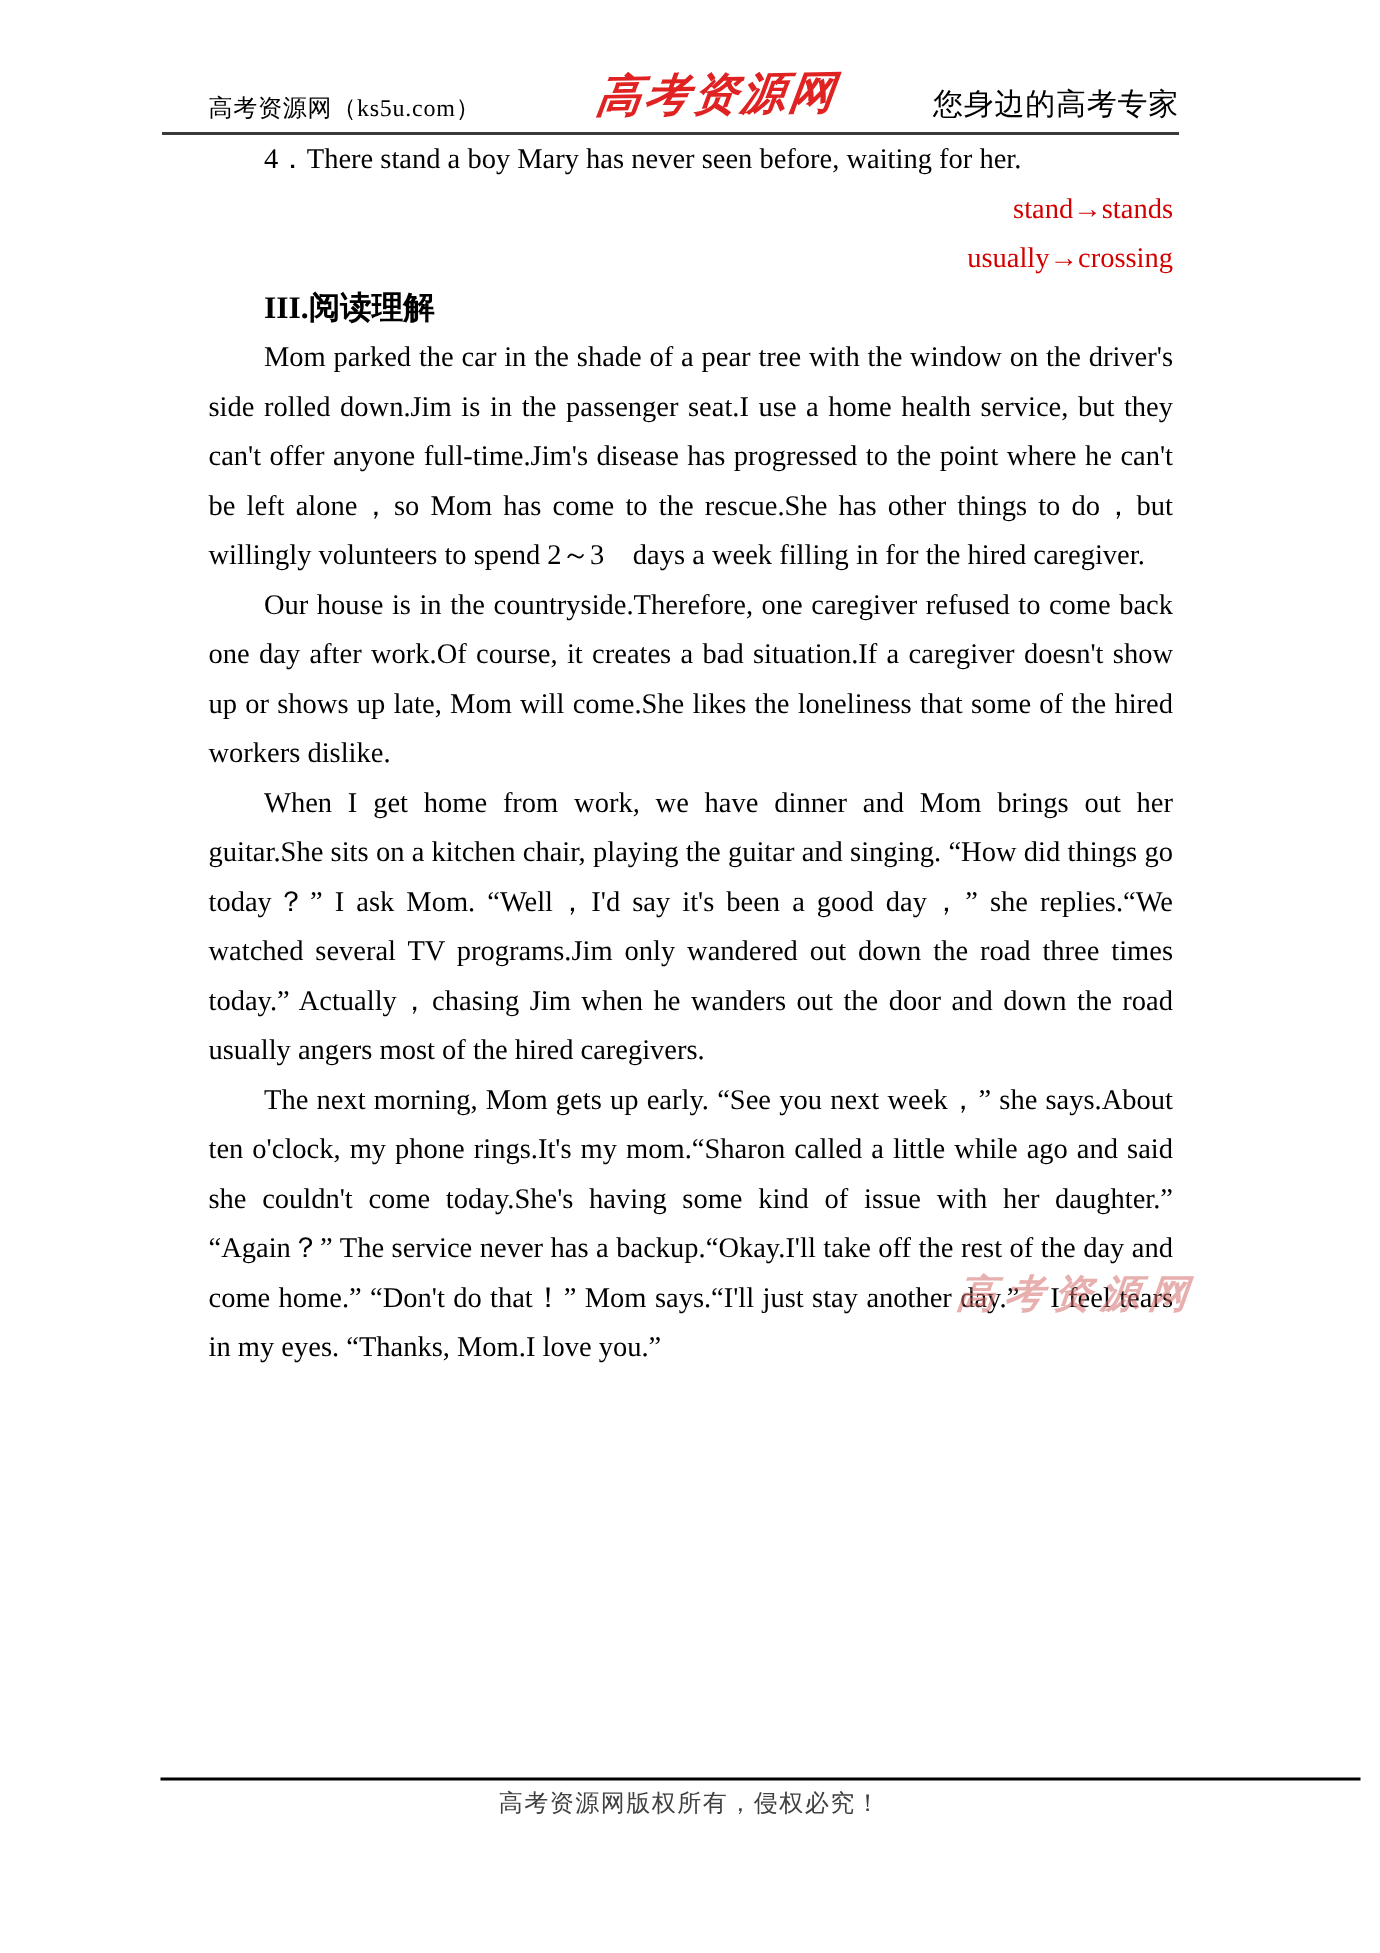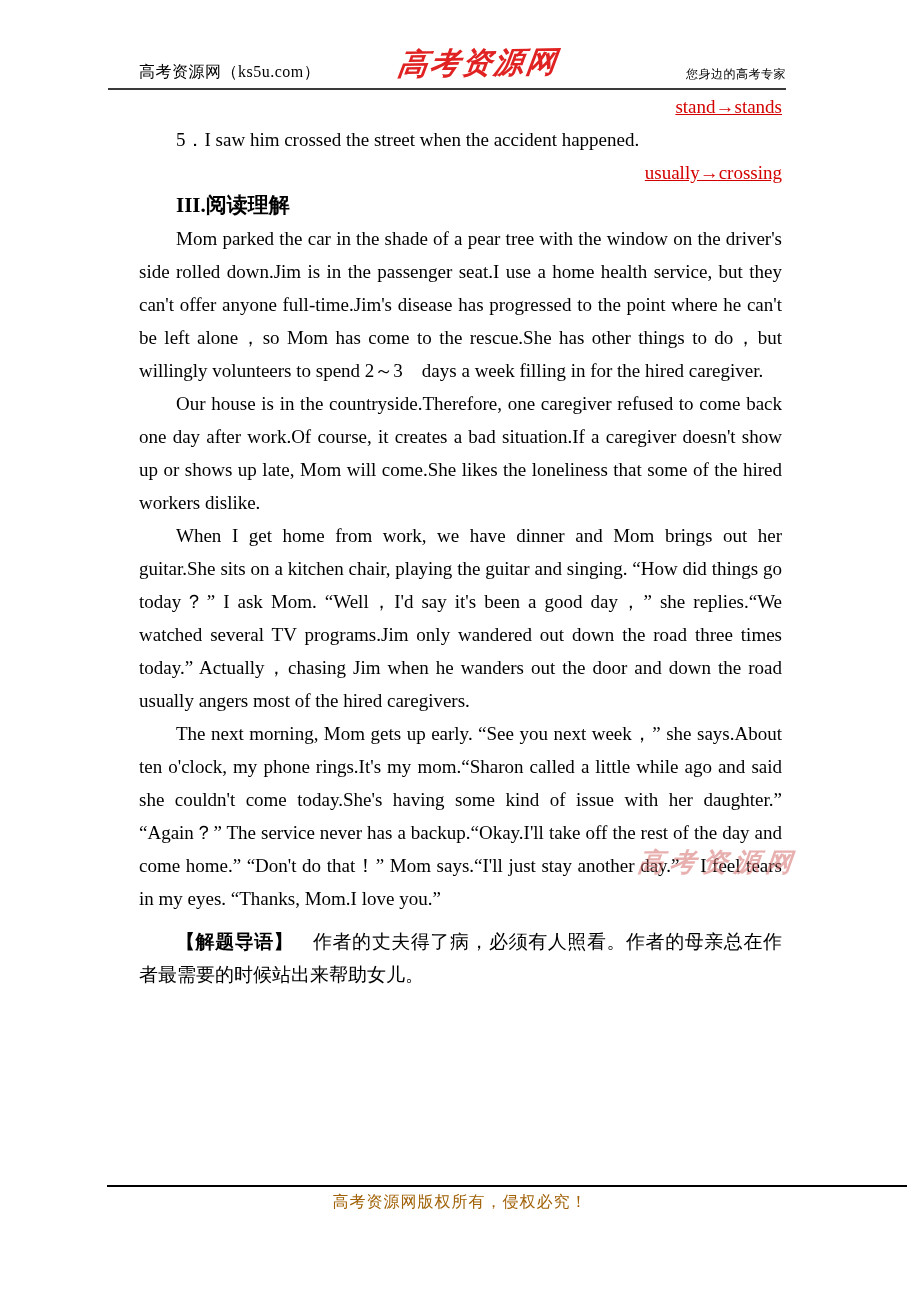--- a/index.html
+++ b/index.html
@@ -25,37 +25,36 @@
   }
   .h-logo {
     position: absolute; left: 290px; bottom: 4px;
     color: #e02222; font-size: 30px; font-weight: bold;
     font-style: italic; letter-spacing: 2px;
     transform: skewX(-8deg) rotate(-1deg);
     display: inline-block; white-space: nowrap;
   }
   .h-right {
     position: absolute; right: 0; bottom: 5px;
-    font-size: 12px; letter-spacing: 0.5px;
+    font-size: 20px; letter-spacing: 0.5px;
   }
 
   
   .content {
     position: absolute; left: 139px; top: 90px;
     width: 643px;
     font-size: 19px; line-height: 33px;
   }
   .content p { margin: 0; }
   .item { text-indent: 37px; }
   .item-4 { margin-top: 14px; }
   .item-5 { margin-top: 0; }
   .answer-line { text-align: right; margin-top: 6px; }
   .answer {
     color: #d40000;
-    text-decoration: underline;
   }
   .heading {
     margin: 2px 0 0 0;
     text-indent: 37px;
     font-size: 21px; font-weight: 700; line-height: 33px;
   }
   .para {
     text-align: justify;
     text-indent: 37px;
   }
@@ -75,52 +74,51 @@
 
   
   .footer-line {
     position: absolute; left: 107px; top: 1185px;
     width: 800px; height: 0;
     border-top: 2px solid #000;
   }
   .footer-text {
     position: absolute; left: 0; top: 1192px;
     width: 920px; text-align: center;
-    color: #a16207; font-size: 16px; letter-spacing: 1px;
+    color: #404040; font-size: 16px; letter-spacing: 1px;
   }
 </style>
 </head>
 <body>
 
 <div class="page">
 
   <div class="header">
     <span class="h-left">高考资源网（ks5u.com）</span>
     <span class="h-logo">高考资源网</span>
     <span class="h-right">您身边的高考专家</span>
   </div>
 
   <div class="content">
 
+    <p class="item item-4"><span>4．</span><span>There stand a boy Mary has never seen before, waiting for her.</span></p>
 
     <p class="answer-line"><span class="answer">stand→stands</span></p>
 
-    <p class="item item-5"><span>5．</span><span>I saw him crossed the street when the accident happened.</span></p>
 
     <p class="answer-line"><span class="answer">usually→crossing</span></p>
 
     <p class="heading">III.阅读理解</p>
 
     <p class="para">Mom parked the car in the shade of a pear tree with the window on the driver's side rolled down.Jim is in the passenger seat.I use a home health service, but they can't offer anyone full-time.Jim's disease has progressed to the point where he can't be left alone，so Mom has come to the rescue.She has other things to do，but willingly volunteers to spend 2～3　days a week filling in for the hired caregiver.</p>
     <p class="para">Our house is in the countryside.Therefore, one caregiver refused to come back one day after work.Of course, it creates a bad situation.If a caregiver doesn't show up or shows up late, Mom will come.She likes the loneliness that some of the hired workers dislike.</p>
     <p class="para">When I get home from work, we have dinner and Mom brings out her guitar.She sits on a kitchen chair, playing the guitar and singing. “How did things go today？” I ask Mom. “Well，I'd say it's been a good day，” she replies.“We watched several TV programs.Jim only wandered out down the road three times today.” Actually，chasing Jim when he wanders out the door and down the road usually angers most of the hired caregivers.</p>
 
     <p class="para"><span>The next morning, Mom gets up early. “See you next week，” she says.About ten o'clock, my phone rings.It's my mom.“Sharon called a little while ago and said she couldn't come today.She's having some kind of issue with her daughter.” “Again？” The service never has a </span><span class="u">backup</span><span>.“Okay.I'll take off the rest of the day and come home.” “Don't do that！” Mom says.“I'll just stay another day.”　I feel tears in my eyes. “Thanks, Mom.I love you.”</span></p>
 
-    <p class="para analysis"><span class="label">【解题导语】</span><span>　作者的丈夫得了病，必须有人照看。作者的母亲总在作者最需要的时候站出来帮助女儿。</span></p>
 
   </div>
 
   <div class="watermark">高考资源网</div>
 
   <div class="footer-line"></div>
   <div class="footer-text">高考资源网版权所有，侵权必究！</div>
 
 </div>
 

